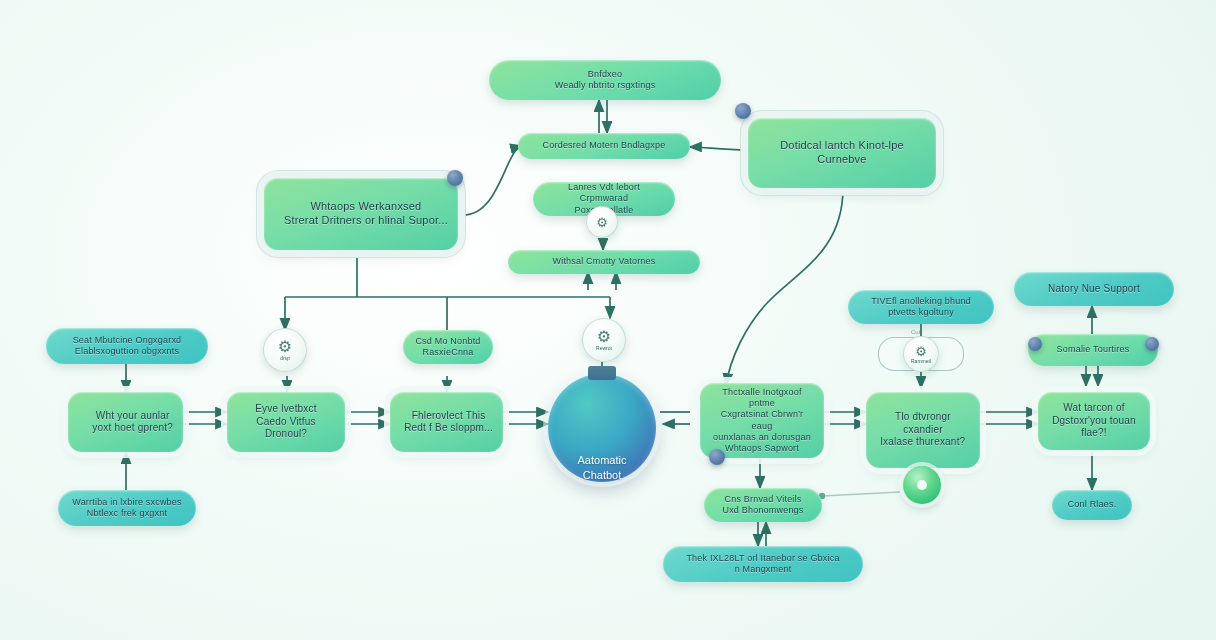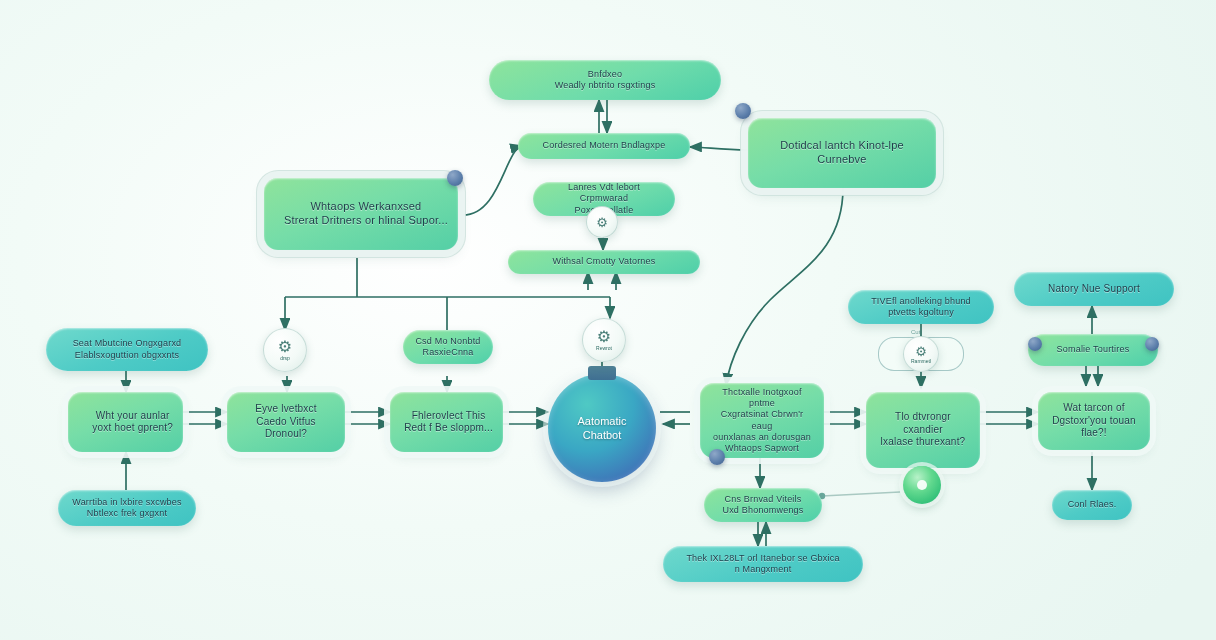--- a/index.html
+++ b/index.html
@@ -54,21 +54,21 @@
       0 0 0 6px rgba(240,248,246,.9),
       0 5px 12px rgba(60,110,100,.14),
       inset 0 1px 2px rgba(255,255,255,.55);
   }
 
   .circle-node {
     position: absolute;
     border-radius: 50%;
     background: radial-gradient(circle at 36% 28%, #4fc9c4 0%, #3aa7c4 45%, #3f74b8 80%, #35599c 100%);
     color: #ffffff;
-    display: flex; align-items: center; justify-content: center;
+    display: flex; align-items: flex-end; justify-content: center;
     text-align: center;
     line-height: 1.3;
     box-shadow:
       0 0 0 5px rgba(238,247,245,.55),
       0 8px 18px rgba(40,70,110,.28),
       inset 0 2px 6px rgba(255,255,255,.28);
     text-shadow: 0 1px 2px rgba(0,0,0,.35);
     filter: blur(.3px);
   }
 
@@ -228,21 +228,21 @@
 
   <div class="node pill t-sm" style="left:533px; top:182px; width:142px; height:34px;">
     <span style="white-space:pre-line">Lanres Vdt lebort Crpmwarad
 Poxcng ellatle</span>
   </div>
 
   <div class="node pill t-sm" style="left:508px; top:250px; width:192px; height:24px;">
     <span>Withsal Cmotty Vatornes</span>
   </div>
 
-  <div class="node pill teal t-sm" style="left:46px; top:328px; width:162px; height:43px;">
+  <div class="node pill teal t-sm" style="left:46px; top:328px; width:162px; height:36px;">
     <span style="white-space:pre-line">Seat Mbutcine Ongxgarxd
 Elablsxoguttion obgxxnts</span>
   </div>
 
   <div class="node rect soft t-md" style="left:68px; top:392px; width:115px; height:60px;">
     <span style="white-space:pre-line">Wht your aunlar
 yoxt hoet gprent?</span>
   </div>
 
   <div class="node rect soft t-md" style="left:227px; top:392px; width:118px; height:60px;">

